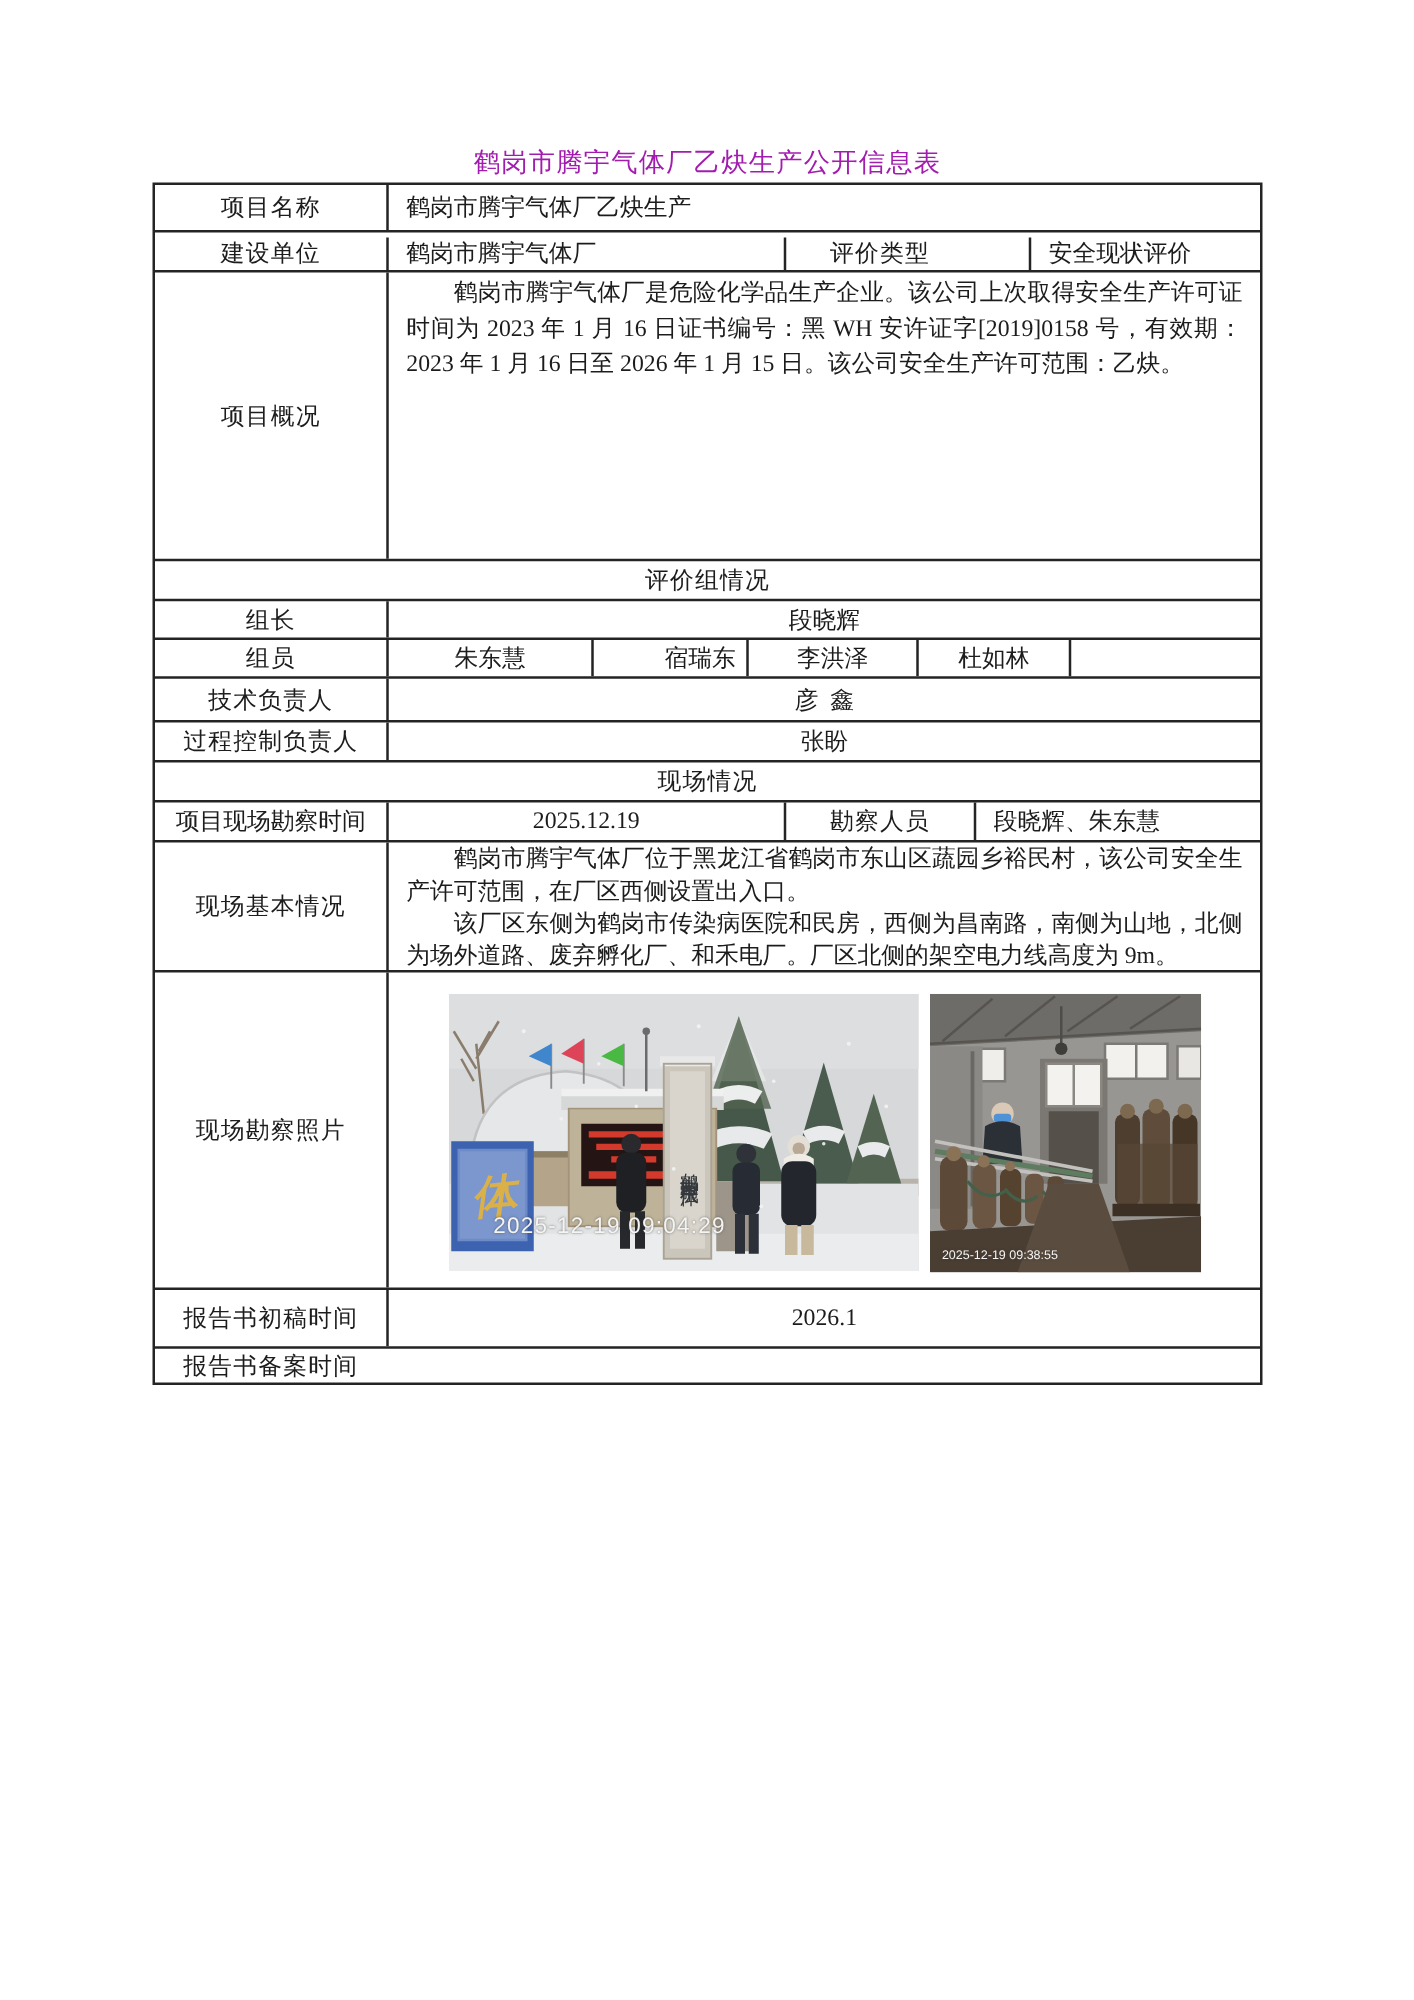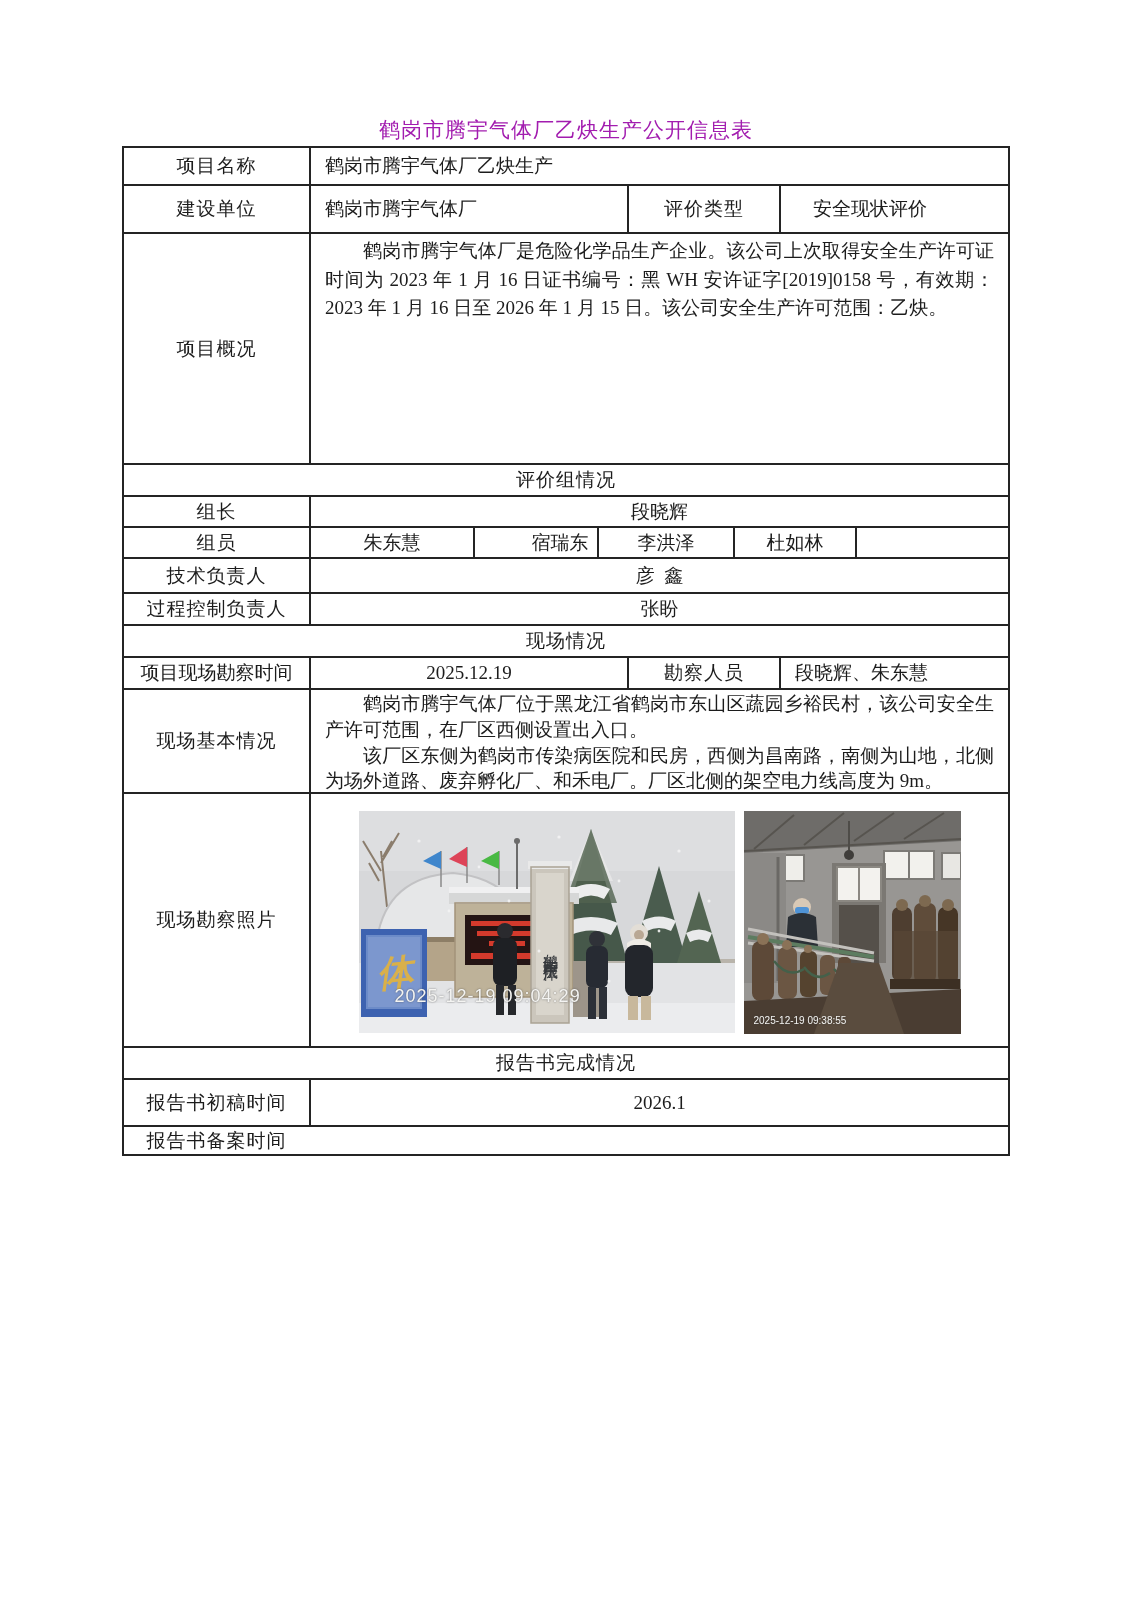--- a/index.html
+++ b/index.html
@@ -32,21 +32,21 @@
   }
   .td:first-child { border-left:none; }
   .label-col { width:185px; flex:0 0 185px; letter-spacing:1px; }
   .grow { flex:1 1 auto; }
   .section-head { width:100%; display:flex; align-items:center; justify-content:center; font-size:19px; letter-spacing:1px; }
   .para-cell { display:block; padding:3px 14px 0 14px; text-align:justify; }
   .para-overview p { font-size:19px; line-height:28.6px; text-indent:2em; }
   .para-site p { font-size:19px; line-height:25.8px; text-indent:2em; }
 
   
-  .h-r1 { height:36px; } .h-r2 { height:48px; } .h-r3 { height:231px; }
+  .h-r1 { height:36px; } .h-r2 { height:32px;align-items:flex-end; } .h-r3 { height:231px; }
   .h-r4 { height:32px; } .h-r5 { height:31px; } .h-r6 { height:31px; }
   .h-r7 { height:35px; } .h-r8 { height:32px; } .h-r9 { height:32px; }
   .h-r10 { height:32px; } .h-r11 { height:104px; } .h-r12 { height:254px; }
   .h-r13 { height:32px; } .h-r14 { height:47px;justify-content:flex-end; } .h-r15 { height:29px; }
 
   .w-val2 { width:318px; flex:0 0 318px; }
   .w-type-label { width:152px; flex:0 0 152px; letter-spacing:1px; }
   .w-m1 { width:164px; flex:0 0 164px; }
   .w-m2 { width:124px; flex:0 0 124px;padding-left:48px; }
   .w-m3 { width:136px; flex:0 0 136px; }
@@ -87,21 +87,21 @@
 
     <div class="tr h-r1">
       <div class="td label-col">项目名称</div>
       <div class="td grow" style="justify-content:flex-start; padding-left:14px;">鹤岗市腾宇气体厂乙炔生产</div>
     </div>
 
     <div class="tr h-r2">
       <div class="td label-col">建设单位</div>
       <div class="td w-val2" style="justify-content:flex-start; padding-left:14px;">鹤岗市腾宇气体厂</div>
       <div class="td w-type-label">评价类型</div>
-      <div class="td grow" style="justify-content:flex-start; padding-left:32px;">安全现状评价</div>
+      <div class="td grow" style="justify-content:flex-start; padding-left:14px;margin-left:44px;">安全现状评价</div>
     </div>
 
     <div class="tr h-r3">
       <div class="td label-col">项目概况</div>
       <div class="td grow para-cell para-overview">
         <p>鹤岗市腾宇气体厂是危险化学品生产企业。该公司上次取得安全生产许可证时间为 2023 年 1 月 16 日证书编号：黑 WH 安许证字[2019]0158 号，有效期：2023 年 1 月 16 日至 2026 年 1 月 15 日。该公司安全生产许可范围：乙炔。</p>
       </div>
     </div>
 
     <div class="tr h-r4">
@@ -341,23 +341,20 @@
 
             <polygon points="0,190 217,178 217,223 0,223" fill="#4a3d32"></polygon>
             <polygon points="95,152 135,152 160,223 70,223" fill="#5a4c3e"></polygon>
           </svg>
           <div class="timestamp ts-right">2025-12-19 09:38:55</div>
         </div>
 
       </div>
     </div>
 
-    <div class="tr h-r13">
-      <div class="section-head">报告书完成情况</div>
-    </div>
 
     <div class="tr h-r14">
       <div class="td label-col">报告书初稿时间</div>
       <div class="td grow">2026.1</div>
     </div>
 
     <div class="tr h-r15">
       <div class="td label-col">报告书备案时间</div>
     </div>
 

